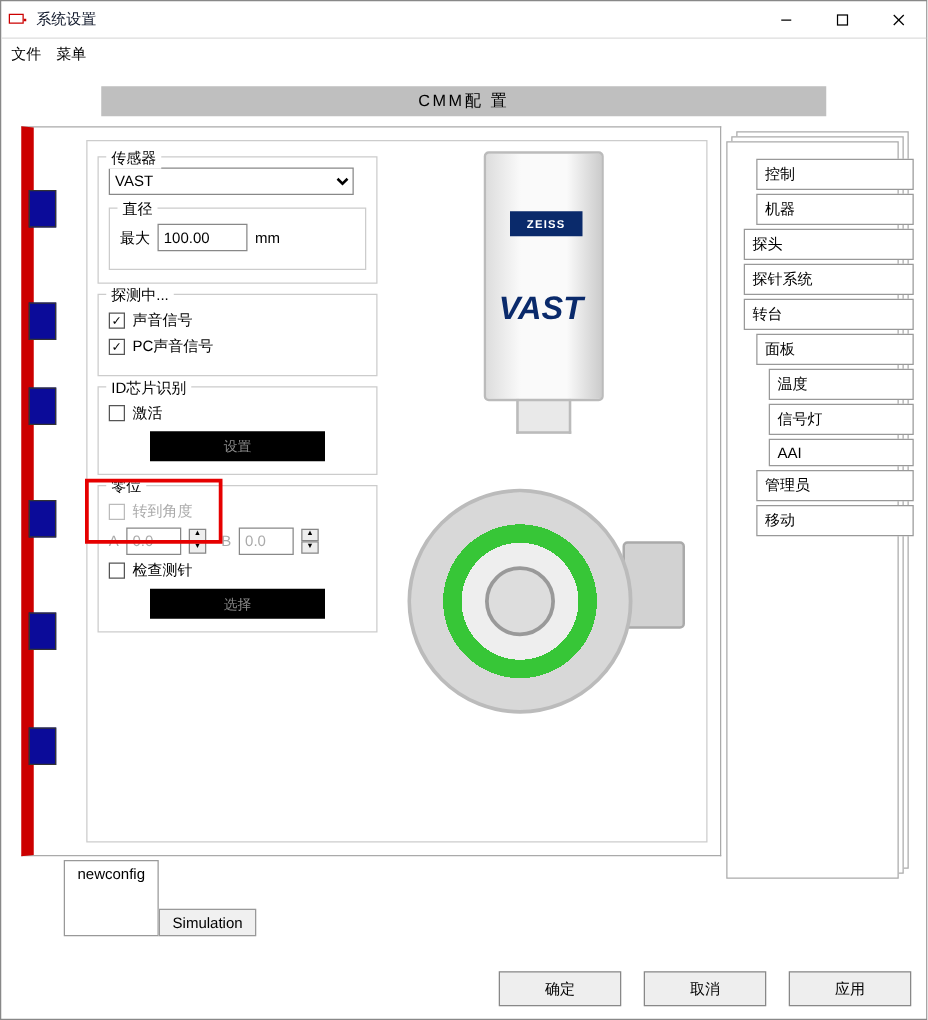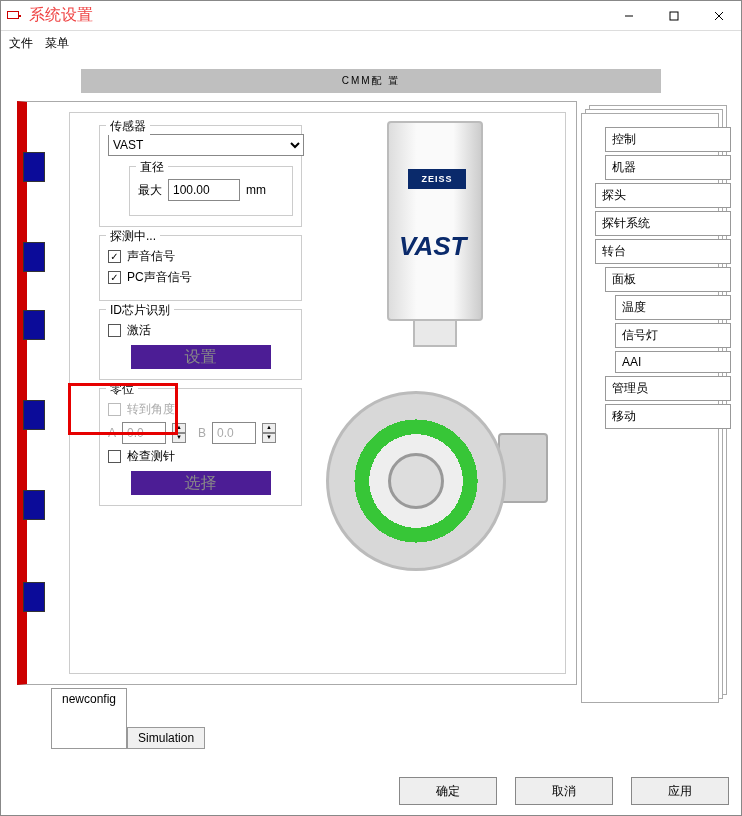--- a/index.html
+++ b/index.html
@@ -2,48 +2,48 @@
 <html><head>
 <meta charset="utf-8">
 <style>
   * { box-sizing: border-box; font-family: "Microsoft YaHei", "SimSun", sans-serif; }
   body { margin: 0; background: #fff; }
   .window { width: 742px; height: 816px; border: 1px solid #888; position: relative; background: #fff; }
   .titlebar { height: 30px; display: flex; align-items: center; border-bottom: 1px solid #ddd; }
   .app-icon { width: 16px; height: 10px; margin: 0 6px; position: relative; }
   .app-icon::before { content: ""; position: absolute; left: 0; top: 0; width: 10px; height: 6px; border: 1px solid #c00; }
   .app-icon::after { content: ""; position: absolute; left: 12px; top: 4px; width: 2px; height: 2px; background: #c00; }
-  .title-text { font-size: 16px; flex: 1; color: #ef4444; }
+  .title-text { font-size: 12px; flex: 1; color: #0f172a; }
   .win-btns { display: flex; }
   .win-btn { width: 45px; height: 30px; display: flex; align-items: center; justify-content: center; font-size: 14px; color: #000; }
   .win-btn svg { width: 10px; height: 10px; }
   .menubar { height: 24px; display: flex; align-items: center; padding: 0 8px; gap: 12px; font-size: 12px; }
   .menubar span { cursor: default; }
-  .page-title-bar { margin: 14px 80px 6px 80px; height: 24px; background: #bfbfbf; display: flex; align-items: center; justify-content: center; font-size: 10px; letter-spacing: 2px; }
+  .page-title-bar { margin: 14px 80px 6px 80px; height: 24px; background: #bfbfbf; display: flex; align-items: center; justify-content: center; font-size: 13px; letter-spacing: 2px; }
   .content-wrap { position: relative; height: 620px; margin: 8px 8px 0 8px; }
   
   .stack-shadow { position: absolute; border: 1px solid #aaa; background: #fff; }
   .main-panel { position: absolute; left: 8px; top: 0; width: 560px; height: 584px; border: 1px solid #aaa; background: #fff; border-left: 10px solid #cc0000; }
   .main-inner { position: absolute; left: 42px; top: 10px; right: 10px; bottom: 10px; border: 1px solid #ccc; padding: 4px 8px 8px 8px; }
   
   .side-tab { position: absolute; left: -4px; width: 22px; height: 30px; background: #0b0b99; border: 1px solid #333; }
   .left-form { width: 224px; float: left; }
   .right-imgs { position:absolute; left:250px; top:8px; width:230px; }
-  .group { border: 1px solid #ccc; margin-top: 8px; padding: 8px 8px 10px 8px; position: relative; margin-left: 21px; }
+  .group { border: 1px solid #ccc; margin-top: 8px; padding: 8px 8px 10px 8px; position: relative; }
   .group-title { position: absolute; top: -8px; left: 6px; background: #fff; padding: 0 4px; font-size: 12px; }
   .row { display: flex; align-items: center; gap: 6px; font-size: 12px; margin: 4px 0; }
   select, input[type=text] { font-size: 12px; border: 1px solid #888; background: #fff; }
   select { width: 196px; height: 22px; }
   .num-input { width: 72px; height: 22px; padding: 2px 4px; }
   .spin-input { width: 44px; height: 22px; padding: 2px 4px; }
   .spin-buttons { width: 14px; display: flex; flex-direction: column; }
   .spin-buttons div { height: 10px; border: 1px solid #888; background: #eee; font-size: 6px; text-align: center; line-height: 7px; }
   .chk { width: 13px; height: 13px; border: 1px solid #555; display: inline-flex; align-items: center; justify-content: center; background: #fff; }
   .chk.checked::after { content: "✓"; font-size: 10px; color: #000; }
-  .btn-disabled { width: 140px; height: 24px; background: #4c1d95; color: #888; font-size: 16px; display: flex; align-items: center; justify-content: center; margin: 6px auto 0 auto; }
+  .btn-disabled { width: 140px; height: 24px; background: #000000; color: #888; font-size: 11px; display: flex; align-items: center; justify-content: center; margin: 6px auto 0 auto; }
   .highlight-box { position: absolute; border: 3px solid #e60000; pointer-events: none; }
   .disabled-text { color: #aaa; }
   
   .nav-tabs { position: absolute; right: 2px; top: 26px; width: 136px; }
   .nav-tab { border: 1px solid #999; background: #fff; font-size: 12px; padding: 3px 6px; margin-bottom: 3px; }
   .nav-indent-1 { margin-left: 10px; width: 126px; }
   .nav-indent-2 { margin-left: 20px; width: 116px; }
   
   .bottom-tabs { position: absolute; left: 50px; bottom: 66px; display: flex; font-size: 12px; }
   .bottom-tab { border: 1px solid #999; padding: 3px 10px; background: #fff; }

